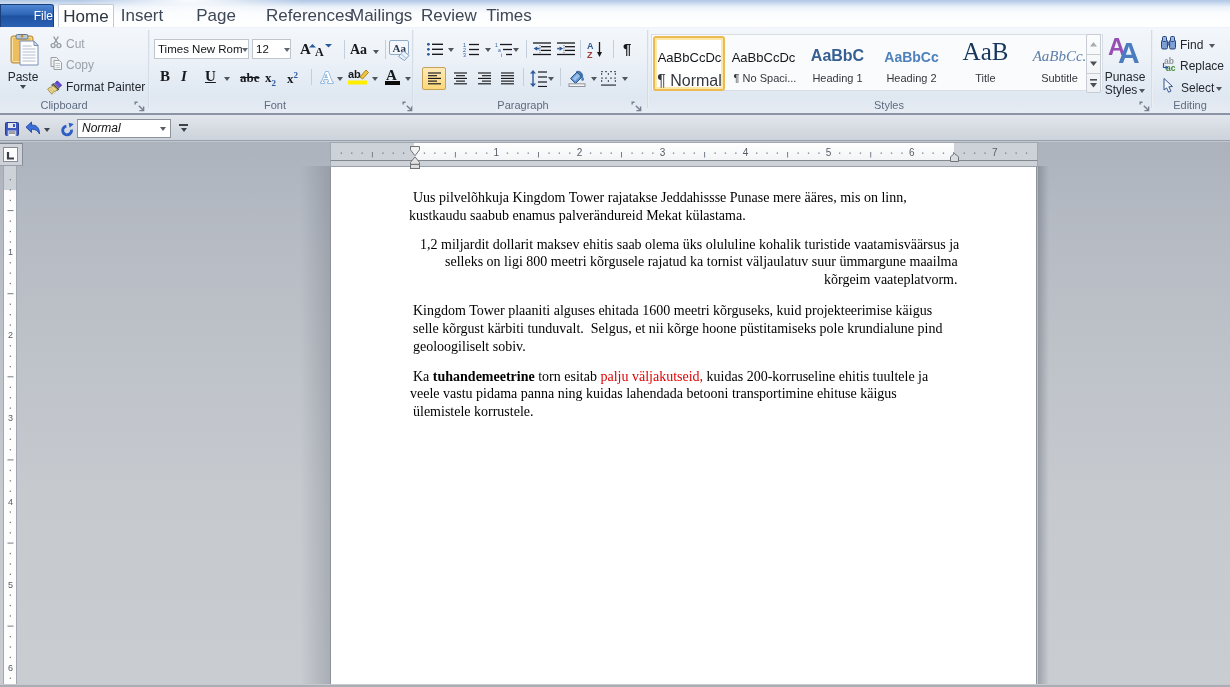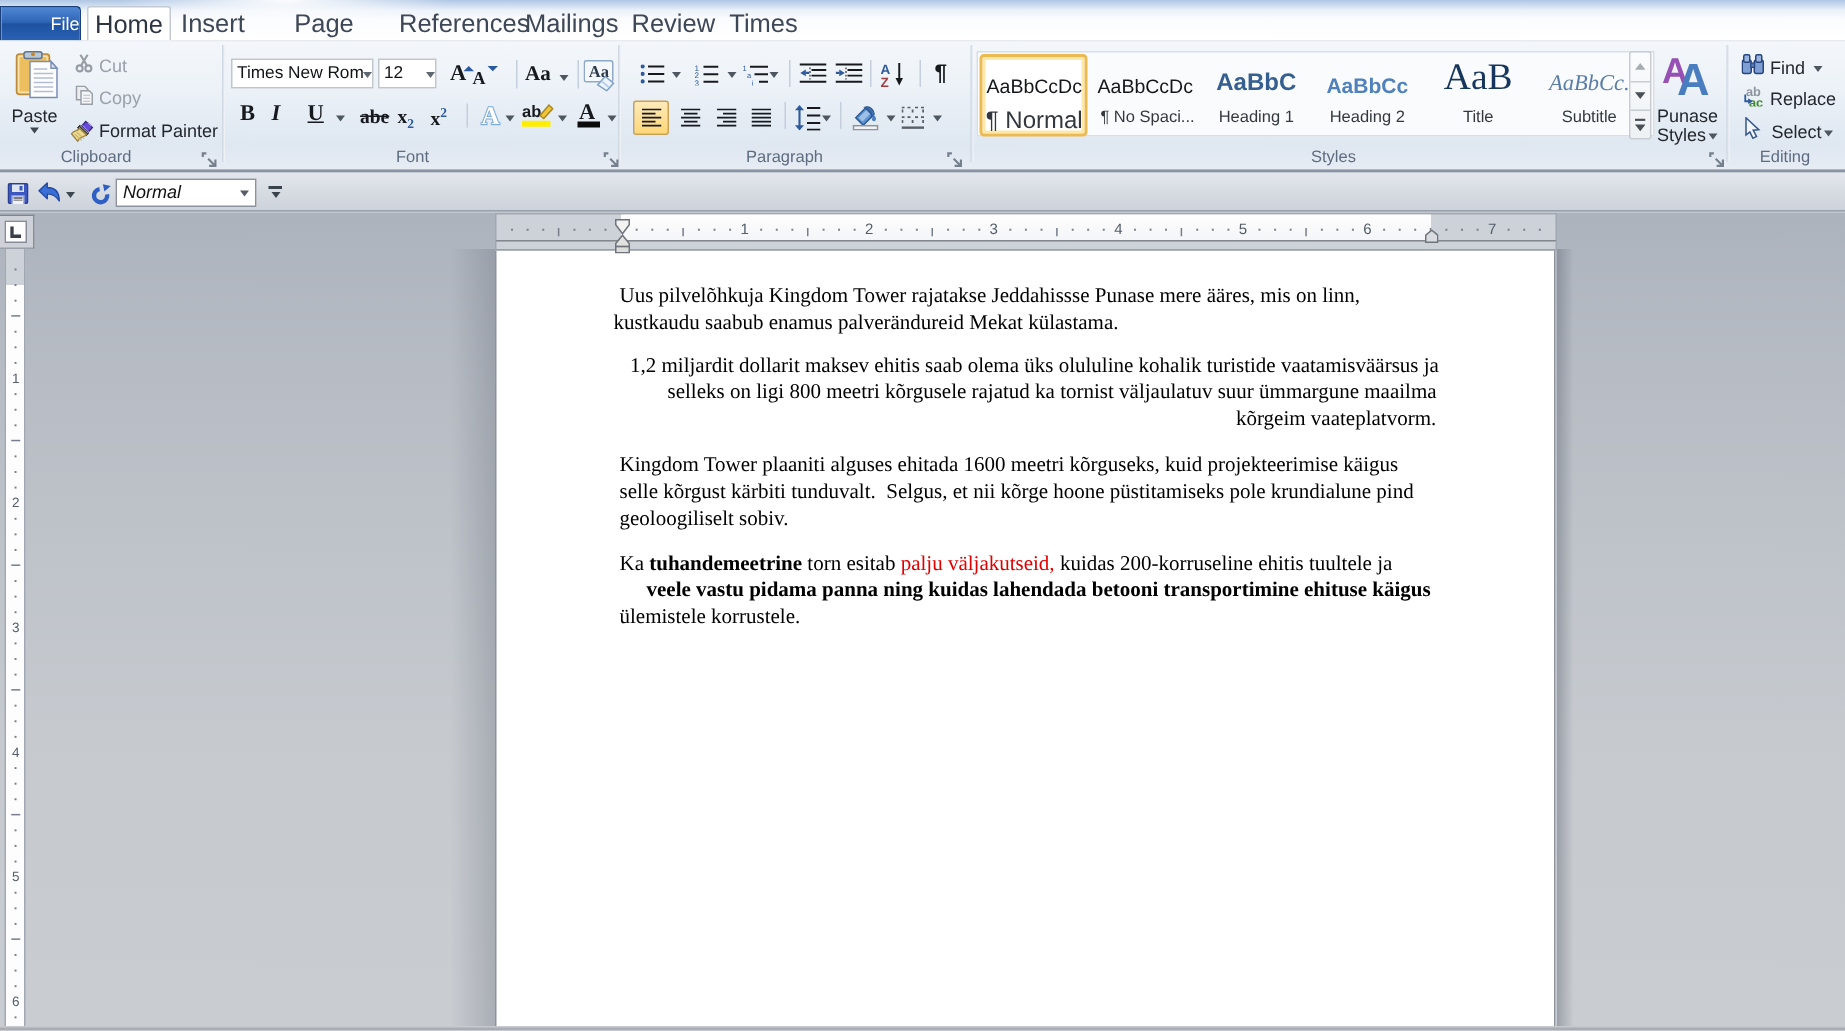--- a/index.html
+++ b/index.html
@@ -613,19 +613,19 @@
     <div id="textlayer">
       <div class="tl" style="left:413px;top:47.4px;">Uus pilvelõhkuja Kingdom Tower rajatakse Jeddahissse Punase mere ääres, mis on linn,</div>
       <div class="tl" style="left:409px;top:65.2px;">kustkaudu saabub enamus palverändureid Mekat külastama.</div>
       <div class="tl" style="left:420px;top:93.6px;">1,2 miljardit dollarit maksev ehitis saab olema üks olululine kohalik turistide vaatamisväärsus ja</div>
       <div class="tl" style="left:445px;top:111.4px;">selleks on ligi 800 meetri kõrgusele rajatud ka tornist väljaulatuv suur ümmargune maailma</div>
       <div class="tl" style="left:824px;top:129.2px;">kõrgeim vaateplatvorm.</div>
       <div class="tl" style="left:413px;top:160.4px;">Kingdom Tower plaaniti alguses ehitada 1600 meetri kõrguseks, kuid projekteerimise käigus</div>
       <div class="tl" style="left:413px;top:178.2px;">selle kõrgust kärbiti tunduvalt.&nbsp; Selgus, et nii kõrge hoone püstitamiseks pole krundialune pind</div>
       <div class="tl" style="left:413px;top:196.0px;">geoloogiliselt sobiv.</div>
       <div class="tl" style="left:413px;top:225.5px;">Ka <b>tuhandemeetrine</b> torn esitab <span class="red">palju väljakutseid,</span> kuidas 200-korruseline ehitis tuultele ja</div>
-      <div class="tl" style="left:431px;top:243.3px;font-weight:bold;">veele vastu pidama panna ning kuidas lahendada betooni transportimine ehituse käigus</div>
+      <div class="tl" style="left:410px;top:243.3px;">veele vastu pidama panna ning kuidas lahendada betooni transportimine ehituse käigus</div>
       <div class="tl" style="left:413px;top:261.1px;">ülemistele korrustele.</div>
     </div>
   </div>
 
   <div class="abs" style="left:0;top:684px;width:1230px;height:3px;background:#aaadb4;border-top:1px solid #c6c9ce;"></div>
 </div>
 
 </body></html>

